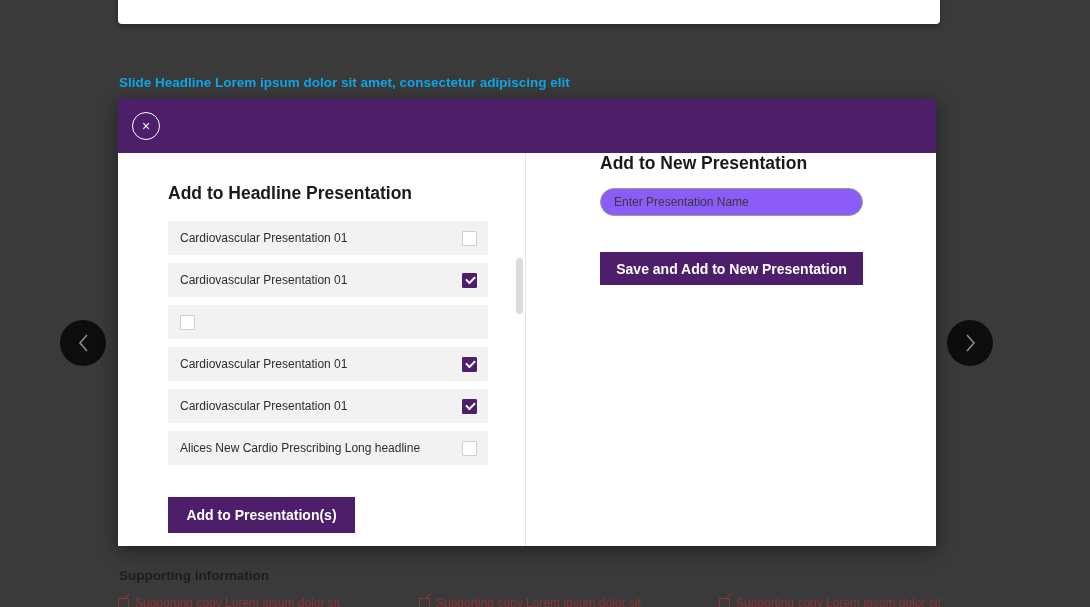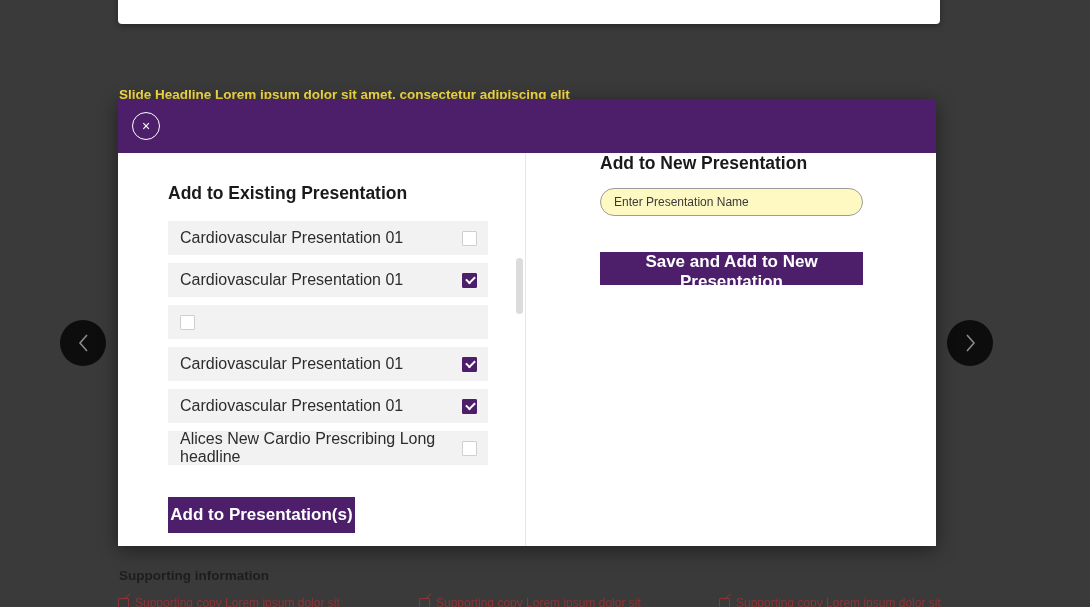--- a/index.html
+++ b/index.html
@@ -19,23 +19,22 @@
     background: #ffffff;
     border-radius: 4px;
     box-shadow: 0 2px 6px rgba(0,0,0,0.35);
     display: flex; align-items: center;
     padding: 0 22px;
     overflow: hidden;
   }
 
   .slide-headline {
     position: absolute; left: 119px; top: 75px;
-    font-size: 13.5px; font-weight: bold; color: #fde047;
+    font-size: 13.5px; font-weight: bold; color: #0ea5e9;
     white-space: nowrap;
-    margin-top: 12px;
   }
 
   .nav-arrow {
     position: absolute; top: 320px;
     width: 46px; height: 46px; border-radius: 50%;
     background: #0d0d0d;
     display: flex; align-items: center; justify-content: center;
     color: #8a8a8a; font-size: 17px;
   }
   .nav-arrow.left { left: 60px; }
@@ -101,21 +100,21 @@
     margin-bottom: 17px;
   }
   .pres-list { width: 320px; position: relative; }
   .pres-row {
     height: 34px; background: #f2f2f2;
     display: flex; align-items: center;
     padding: 0 11px 0 12px;
     margin-bottom: 8px;
     cursor: pointer;
   }
-  .pres-label { font-size: 16px; color: #2d2d2d; flex: 1 1 auto; }
+  .pres-label { font-size: 12px; color: #2d2d2d; flex: 1 1 auto; }
   .cbox {
     width: 15px; height: 15px; flex: 0 0 auto;
     background: #ffffff; border: 1px solid #cfcfcf;
     border-radius: 1px;
   }
   .cbox.checked {
     background: #4d1f6b; border-color: #4d1f6b;
     position: relative;
   }
   .cbox.checked::after {
@@ -130,21 +129,21 @@
     width: 7px; height: 286px;
     background: transparent;
   }
   .scrollbar-thumb {
     width: 7px; height: 56px; border-radius: 4px;
     background: #dcdcdc;
   }
   .btn-purple {
     background: #4d1f6b; color: #ffffff;
     border: none; font-family: inherit;
-    font-size: 17px; font-weight: bold;
+    font-size: 14px; font-weight: bold;
     cursor: pointer;
   }
   .btn-add-existing {
     width: 187px; height: 36px;
     margin-top: 24px;
   }
 
   .modal-right {
     flex: 1 1 auto;
     display: flex; flex-direction: column;
@@ -152,21 +151,21 @@
   }
   .panel-title-right {
     font-size: 17.5px; font-weight: bold; color: #1a1a1a;
     margin-bottom: 14px;
   }
   .name-input {
     width: 263px; height: 28px;
     border: 1px solid #9b9b9b; border-radius: 14px;
     padding: 0 13px;
     font-family: inherit; font-size: 12px; color: #2d2d2d;
-    background: #fef9c3;
+    background: #8b5cf6;
     outline: none;
   }
   .name-input::placeholder { color: #3a3a3a; }
   .btn-save-new {
     width: 263px; height: 33px;
     margin-top: 36px;
   }
 </style>
 </head>
 <body>
@@ -214,21 +213,21 @@
 
 <div id="modal">
 
   <div class="modal-header">
     <div class="close-circle">×</div>
   </div>
 
   <div class="modal-body">
 
     <div class="modal-left">
-      <div class="panel-title-left">Add to Existing Presentation</div>
+      <div class="panel-title-left">Add to Headline Presentation</div>
 
       <div class="pres-list">
         <div class="pres-row">
           <span class="pres-label">Cardiovascular Presentation 01</span>
           <span class="cbox"></span>
         </div>
         <div class="pres-row">
           <span class="pres-label">Cardiovascular Presentation 01</span>
           <span class="cbox checked"></span>
         </div>

